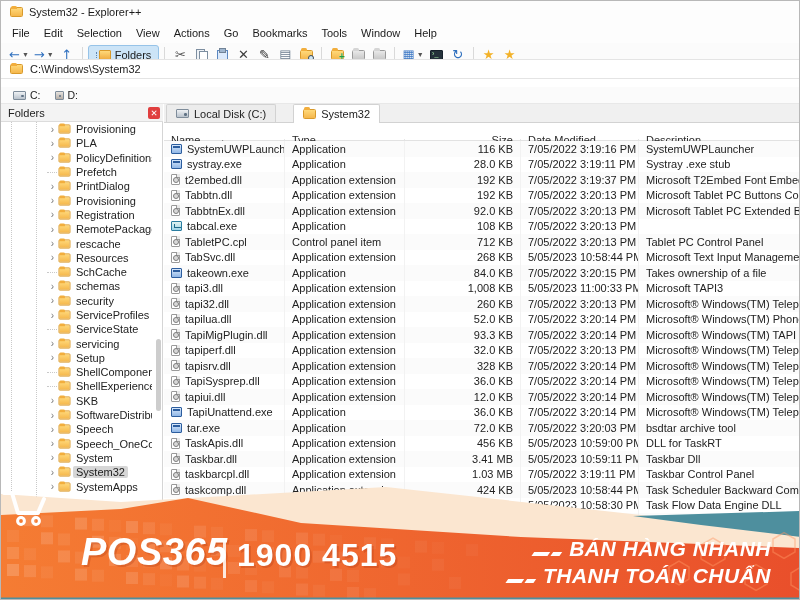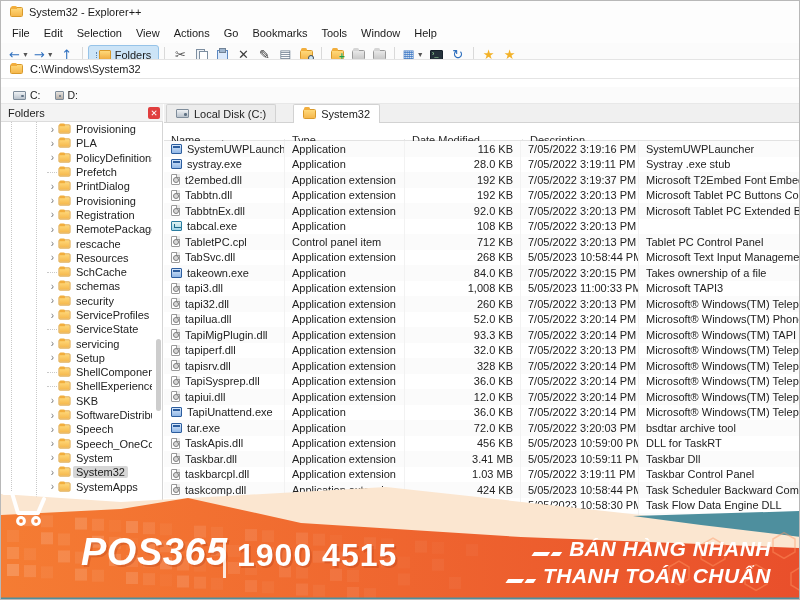--- a/index.html
+++ b/index.html
@@ -372,20 +372,23 @@
           </div>
         </div>
       <div class="listheader">
           <div class="hcell c0">
             <span>Name</span>
             <span class="sortcaret">∧</span>
           </div>
           <div class="hcell c1">
             <span>Type</span>
           </div>
+          <div class="hcell c2 r">
+            <span>Size</span>
+          </div>
           <div class="hcell c3">
             <span>Date Modified</span>
           </div>
           <div class="hcell c4">
             <span>Description</span>
           </div>
         </div>
       <div class="rows">
           <div class="frow">
             <div class="fcell c0">

